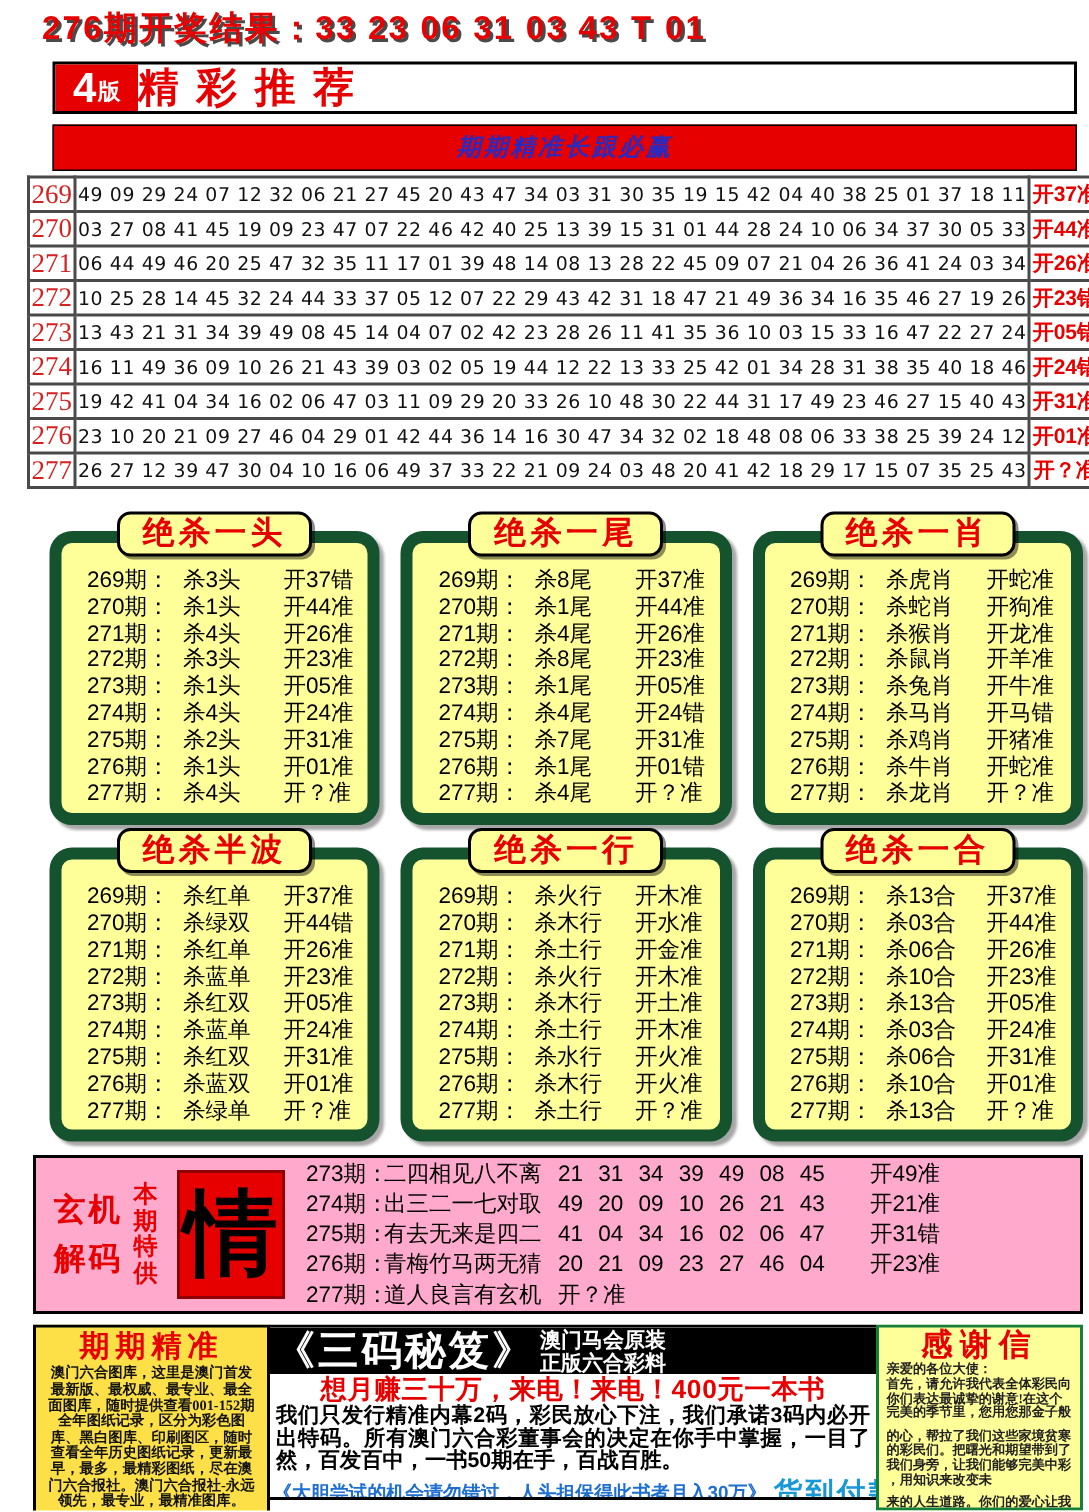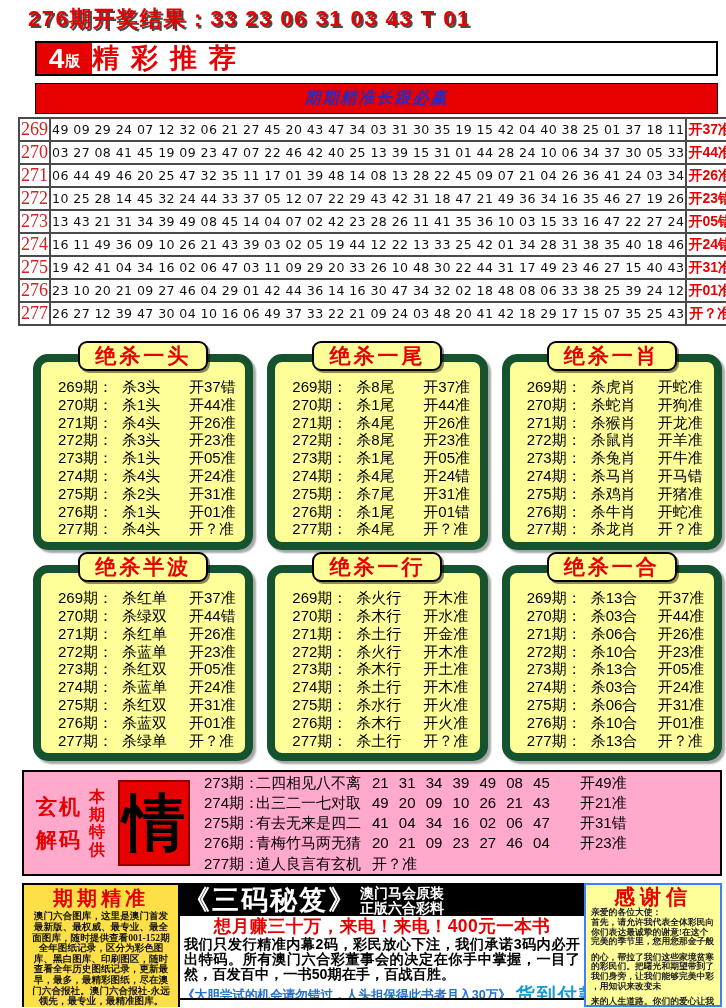--- a/index.html
+++ b/index.html
@@ -86,21 +86,21 @@
   .book { font-size:27px; font-weight:bold; letter-spacing:2px; white-space:nowrap; line-height:29px; }
   .origin { display:flex; flex-direction:column; font-size:14px; line-height:15px;
             font-weight:bold; margin-left:3px; white-space:nowrap; }
   .hotline { color:#e60000; font-weight:bold; font-size:17.5px; text-align:center;
              line-height:19px; margin-top:1px; letter-spacing:0.5px; white-space:nowrap; }
   .mid-body { color:#000; font-weight:bold; font-size:14.2px; line-height:14.6px;
               padding:1px 4px 0; text-align:justify; }
   .mid-foot { display:flex; align-items:center; margin-top:1px; padding:0 2px; white-space:nowrap; }
   .warning { color:#1f6fd0; font-weight:bold; font-size:12.6px; }
   .cod { color:#1899d6; font-weight:bold; font-size:19px; letter-spacing:2px; margin-left:5px; }
-  .b-right { flex:1; height:124px; background:#ffff99; border:2px solid #3b82f6;
+  .b-right { flex:1; height:124px; background:#ffff99; border:2px solid #15803d;
              padding:1px 5px; overflow:hidden; }
   .b-right-title { color:#e60000; font-size:21px; font-weight:bold; text-align:center;
                    letter-spacing:5px; line-height:22px; }
   .t-line { font-size:8.8px; line-height:9.7px; color:#222; white-space:nowrap;
             font-family:"Liberation Serif", serif; font-weight:bold; }
   .t-line.blank { height:5.5px; }
 </style>
 </head>
 <body>
 

